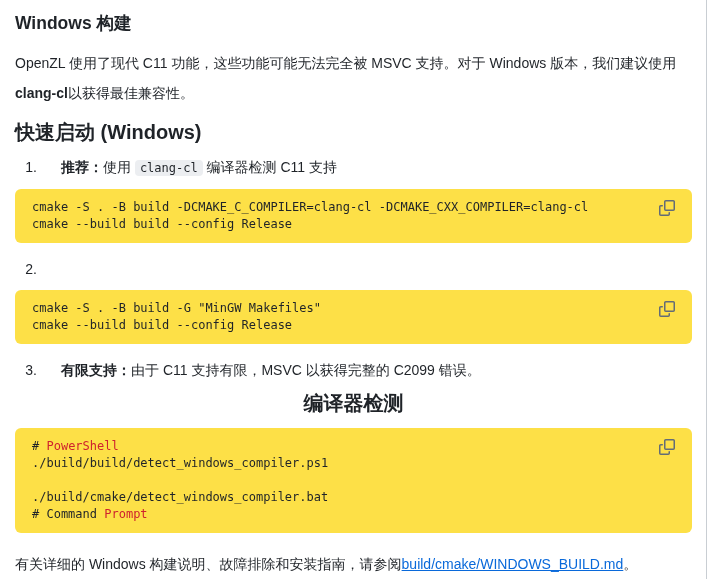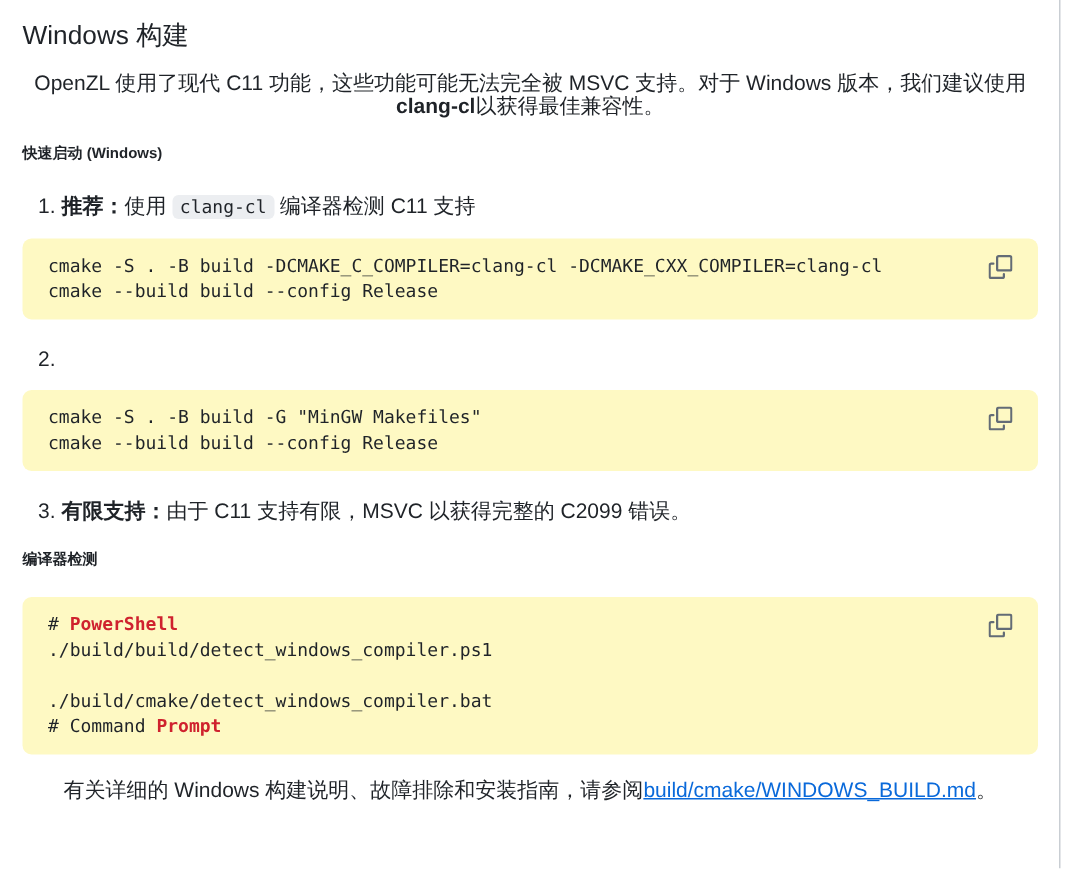--- a/index.html
+++ b/index.html
@@ -11,72 +11,71 @@
     color: #1f2328;
   }
   .page {
     width: 707px;
     min-height: 579px;
     border-right: 1px solid #c9ced3;
     padding: 12px 14px 10px 15px;
   }
   .doc-title {
     font-size: 17.5px;
-    font-weight: 400;
+    font-weight: 700;
     line-height: 22px;
     margin: 0 0 14px 0;
   }
   .para {
     font-size: 14px;
-    line-height: 15px;
+    line-height: 30px;
     margin: 0 0 13px 0;
-    text-align: center;
   }
   .section-heading {
-    font-size: 10px;
+    font-size: 20px;
     font-weight: 700;
     line-height: 17px;
     margin: 16px 0 16px 0;
   }
   .list-item {
     display: flex;
     font-size: 14px;
     line-height: 20px;
     padding-left: 8px;
     margin: 0 0 11px 0;
   }
   .list-item .num {
     min-width: 14px;
     text-align: right;
     margin-right: 4px;
     flex: 0 0 auto;
   }
-  .list-item .li-label { font-weight: 700; }
+  .list-item .li-label { font-weight: 700; margin-left: 20px; }
   .inline-code {
     font-family: "DejaVu Sans Mono", "Liberation Mono", monospace;
     font-size: 12px;
     background: #eceef1;
     border-radius: 4px;
     padding: 1px 5px;
     white-space: nowrap;
   }
   .code-block {
     position: relative;
-    background: #fef9c3;
+    background: #fde047;
     border-radius: 6px;
     padding: 10px 40px 10px 17px;
     margin: 0 0 16px 0;
     font-family: "DejaVu Sans Mono", "Liberation Mono", monospace;
     font-size: 12px;
     line-height: 17px;
     color: #1f2328;
   }
   .code-line { white-space: pre; }
   .code-line.blank { height: 17px; }
-  .code-red { color: #cf222e; font-weight: bold; }
+  .code-red { color: #cf222e; }
   .copy-btn {
     position: absolute;
     top: 6px;
     right: 12px;
     width: 26px;
     height: 26px;
     border: none;
     background: transparent;
     padding: 0;
     display: flex;
@@ -85,21 +84,21 @@
     cursor: pointer;
     border-radius: 4px;
   }
   .copy-btn svg { display: block; }
   .doc-link {
     color: #0969da;
     text-decoration: underline;
     cursor: pointer;
   }
   .mb-extra { margin-bottom: 15px; }
-  .heading-tight { margin-top: 0; }
+  .heading-tight { margin-top: 0; text-align: center; }
 </style>
 </head>
 <body>
 
 <div class="page">
 
   <h1 class="doc-title">Windows 构建</h1>
 
   <p class="para"><span>OpenZL 使用了现代 C11 功能，这些功能可能无法完全被 MSVC 支持。对于 Windows 版本，我们建议使用</span><strong>clang-cl</strong><span>以获得最佳兼容性。</span></p>
 

